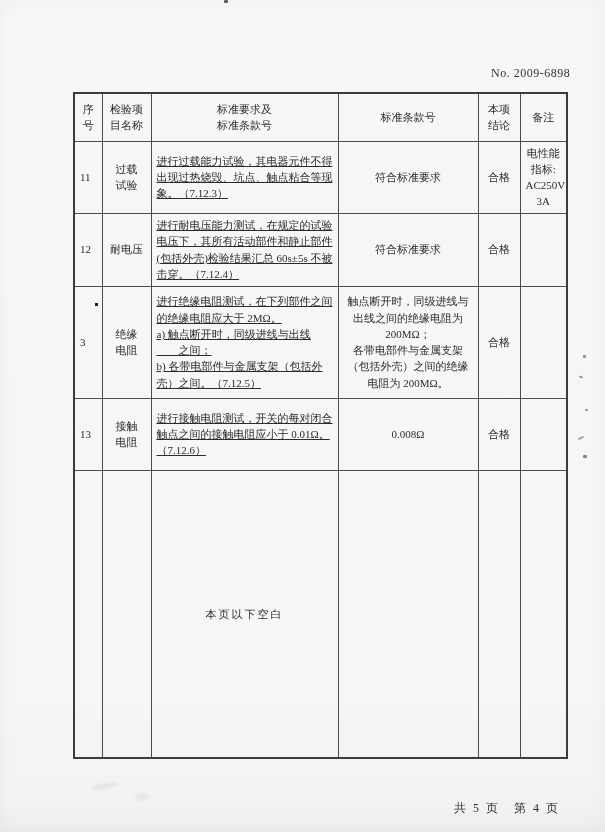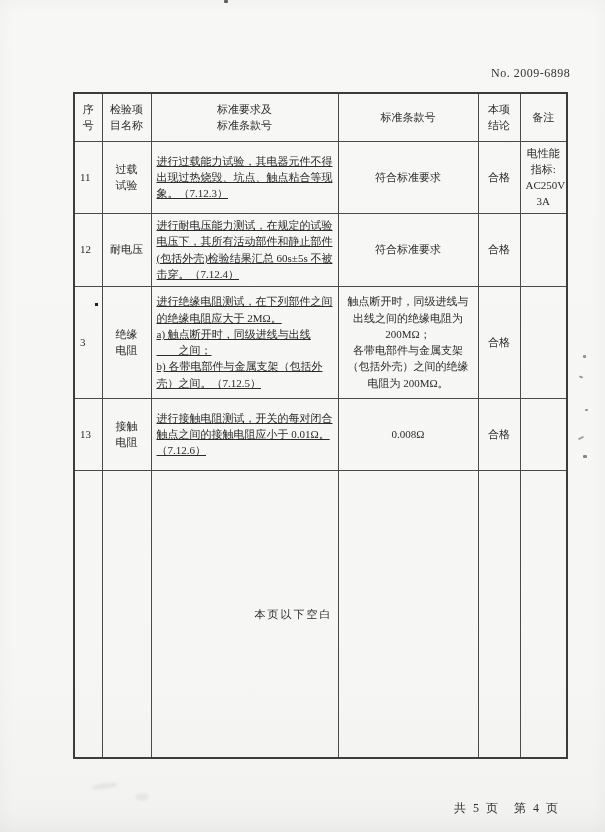--- a/index.html
+++ b/index.html
@@ -48,21 +48,21 @@
   .c-left{text-align:center;padding-left:7px;padding-right:6px;margin-left:20px;}
   .req-cell{text-align:left;padding:4px 6px 4px 8px;text-decoration:underline;}
   .small-remark{font-size:7.5px;line-height:1.6;text-align:center;padding:2px 1px;color:#333;}
   tr.hdr td{text-align:center;line-height:1.5;}
   td.no-cell{position:relative;text-align:left;margin-top:20px;}
   .dot-mark{
     position:absolute;top:16px;right:4px;
     width:3px;height:3px;background:#1f1f1f;
   }
   td.blank-cell{
-    vertical-align:top;text-align:right;
+    vertical-align:top;text-align:center;
     padding-top:26px;letter-spacing:2px;
   }
   .footer-pages{
     position:absolute;top:800px;right:45px;
     font-size:12px;letter-spacing:2px;color:#2e2e2e;
   }
   
   .speck{position:absolute;background:#3a3a3a;border-radius:1px;}
   .sp1{left:224px;top:0;width:4px;height:3px;opacity:.8;}
   .sp2{left:583px;top:355px;width:3px;height:3px;opacity:.55;}

